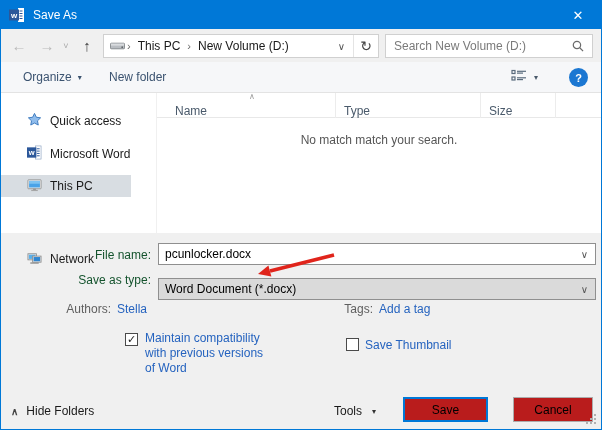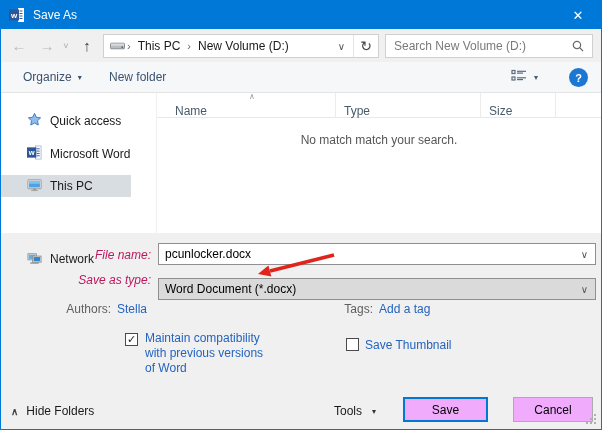--- a/index.html
+++ b/index.html
@@ -92,21 +92,21 @@
   }
   .col-name { left:0;   width:179px; padding-left:18px; }
   .col-type { left:179px; width:145px; padding-left:8px; }
   .col-size { left:324px; width:75px;  padding-left:8px; }
   .sort-caret { position:absolute; left:92px; top:-1px; font-size:8px; color:#9a9a9a; }
   .empty-msg {
     position:absolute; left:0; top:40px; width:444px; text-align:center; color:#565656;
   }
 
   
-  .flabel { position:absolute; left:0; width:150px; text-align:right; color:#be185d;font-style:italic; }
+  .flabel { position:absolute; left:0; width:150px; text-align:right; color:#14532d; }
   .combo {
     position:absolute; left:157px; width:438px; height:22px;
     border:1px solid #8f8f8f; display:flex; align-items:center;
   }
   .combo .val-input {
     flex:1; border:none; outline:none; background:transparent;
     font:12px "Liberation Sans",sans-serif; color:#000; padding-left:6px;
   }
   .combo .val { flex:1; padding-left:6px; color:#000; white-space:nowrap; }
   .combo .caret { color:#555; font-size:10px; padding-right:7px; }
@@ -126,21 +126,21 @@
   .thumb-label  { left:364px; top:337px; }
 
   .annotation-arrow { position:absolute; left:243px; top:247px; pointer-events:none; }
 
   
   .hide-folders { position:absolute; left:10px; top:403px; display:flex; align-items:center; gap:8px; }
   .hide-folders .chev { color:#444; font-size:10px; font-weight:bold; }
   .tools { position:absolute; left:333px; top:403px; display:flex; align-items:center; gap:10px; }
   .tools .caret { font-size:8px; color:#333; }
   .btn {
-    position:absolute; top:396px; height:25px; background:#f0abfc;
+    position:absolute; top:396px; height:25px; background:#b91c1c;
     display:flex; align-items:center; justify-content:center; color:#000;
   }
   .btn-save { left:402px; width:85px; border:2px solid #0078d7; }
   .btn-cancel { left:512px; width:80px; border:1px solid #acacac; }
 
   .grip {
     position:absolute; right:5px; bottom:5px; width:2px; height:2px; background:#b0b0b0;
     box-shadow:0 -4px 0 #b0b0b0, 0 -8px 0 #b0b0b0, -4px 0 0 #b0b0b0, -4px -4px 0 #b0b0b0, -8px 0 0 #b0b0b0;
   }
 </style>

